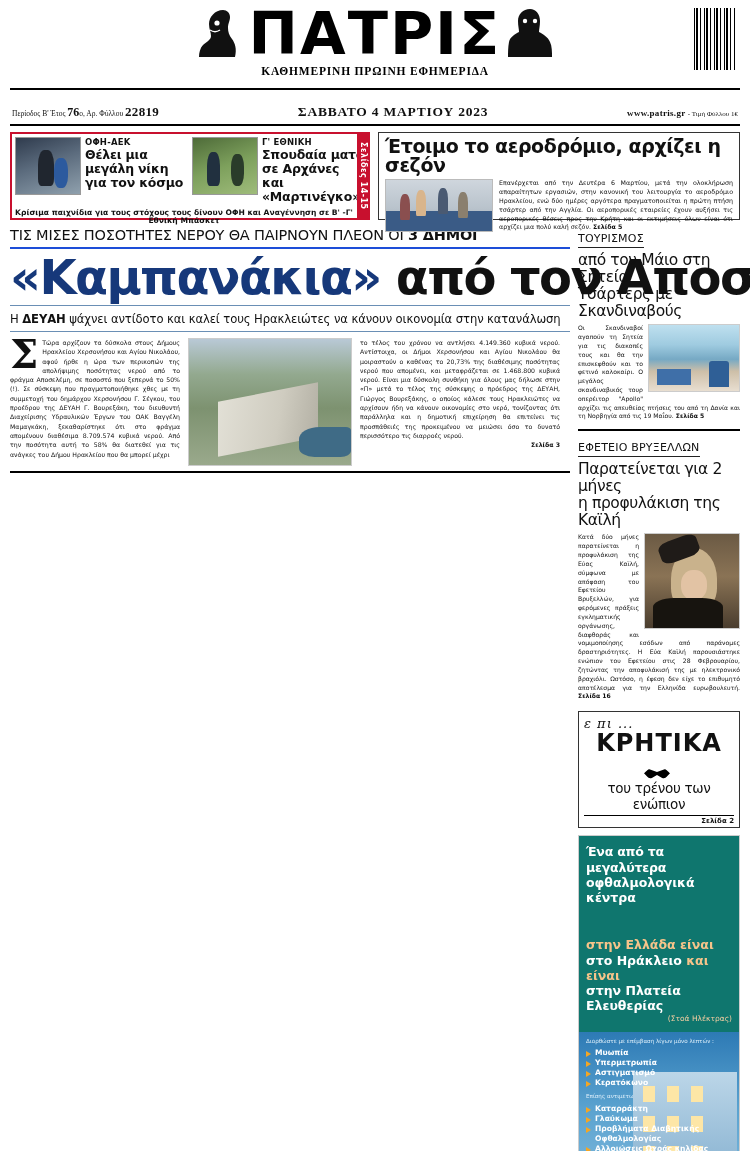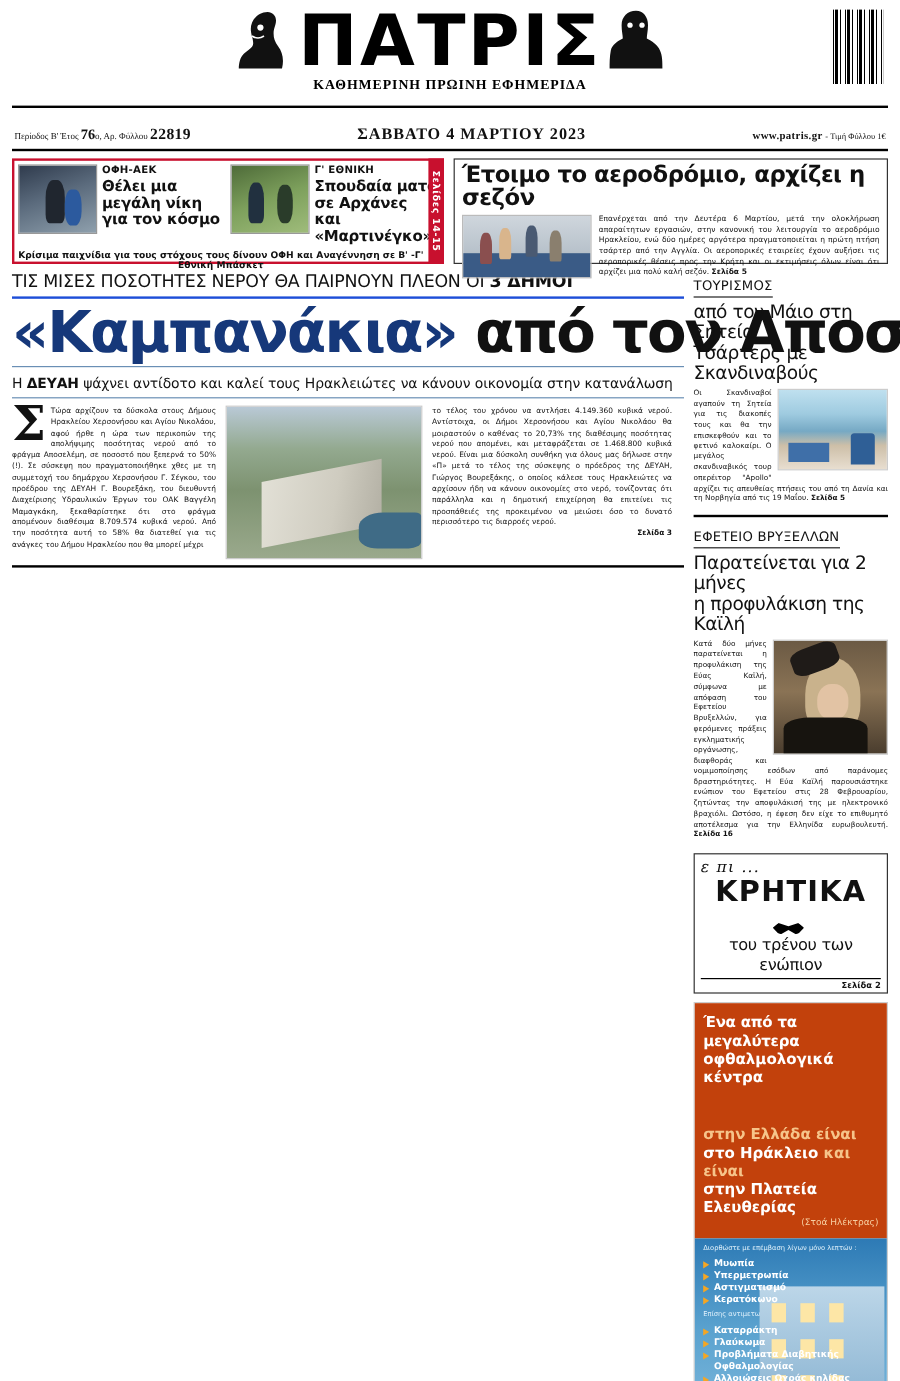--- a/index.html
+++ b/index.html
@@ -116,21 +116,21 @@
   .epi-box { border:1px solid #333; padding:4px 5px 2px; margin-top:6px; position:relative; }
   .epi-e { text-align:left; font-family:"DejaVu Serif", serif; font-style:italic; font-size:13px; letter-spacing:1px; }
   .epi-kritika { text-align:center; font-weight:bold; font-size:24px; letter-spacing:1px; line-height:1; position:relative; }
   .stache { display:inline-block; width:26px; height:11px; background:#000; border-radius:50% 50% 45% 45%; position:relative; top:4px; left:-2px;
     clip-path:polygon(0 45%,18% 8%,50% 34%,82% 8%,100% 45%,78% 100%,50% 62%,22% 100%); }
   .epi-line { text-align:center; font-size:13.5px; line-height:1.15; letter-spacing:-0.3px; margin-top:2px; }
   .epi-pg { text-align:right; font-size:7px; font-weight:bold; border-top:1px solid #000; margin-top:3px; padding-top:1px; }
 
   
   .ad-eye { border:1px solid #ccc; margin-top:7px; }
-  .ad-top { background:#c2410c; padding:8px 7px 9px; color:#fff; }
+  .ad-top { background:#0f766e; padding:8px 7px 9px; color:#fff; }
   .ad-l1 { font-size:12.5px; font-weight:bold; line-height:1.22; letter-spacing:-0.2px; }
   .ad-l2 { font-size:12.5px; font-weight:bold; line-height:1.22; }
   .ad-dim { color:#f6c48a; font-weight:bold;margin-top:32px; }
   .ad-sm { font-size:7.5px; color:#f7cfa2; text-align:right; }
   .ad-mid { background:linear-gradient(180deg,#2d7ab5 0%,#5aa2cf 40%,#8fc3e2 100%); padding:6px 7px 8px; position:relative; height:190px; overflow:hidden; }
   .ad-intro { font-size:5.6px; color:#dff0fb; line-height:1.35; margin-bottom:3px; }
   .ad-li { font-size:7.6px; color:#fff; font-weight:bold; line-height:1.32; padding-left:9px; position:relative; }
   .ad-li:before { content:""; position:absolute; left:0; top:3px; border-left:5px solid #f5a623; border-top:3px solid transparent; border-bottom:3px solid transparent; }
   .ad-bldg { position:absolute; right:2px; bottom:0; width:104px; height:150px;
     background:linear-gradient(180deg,#bcd6e8 0%,#8fb7d4 60%,#5d87ab 100%); }

